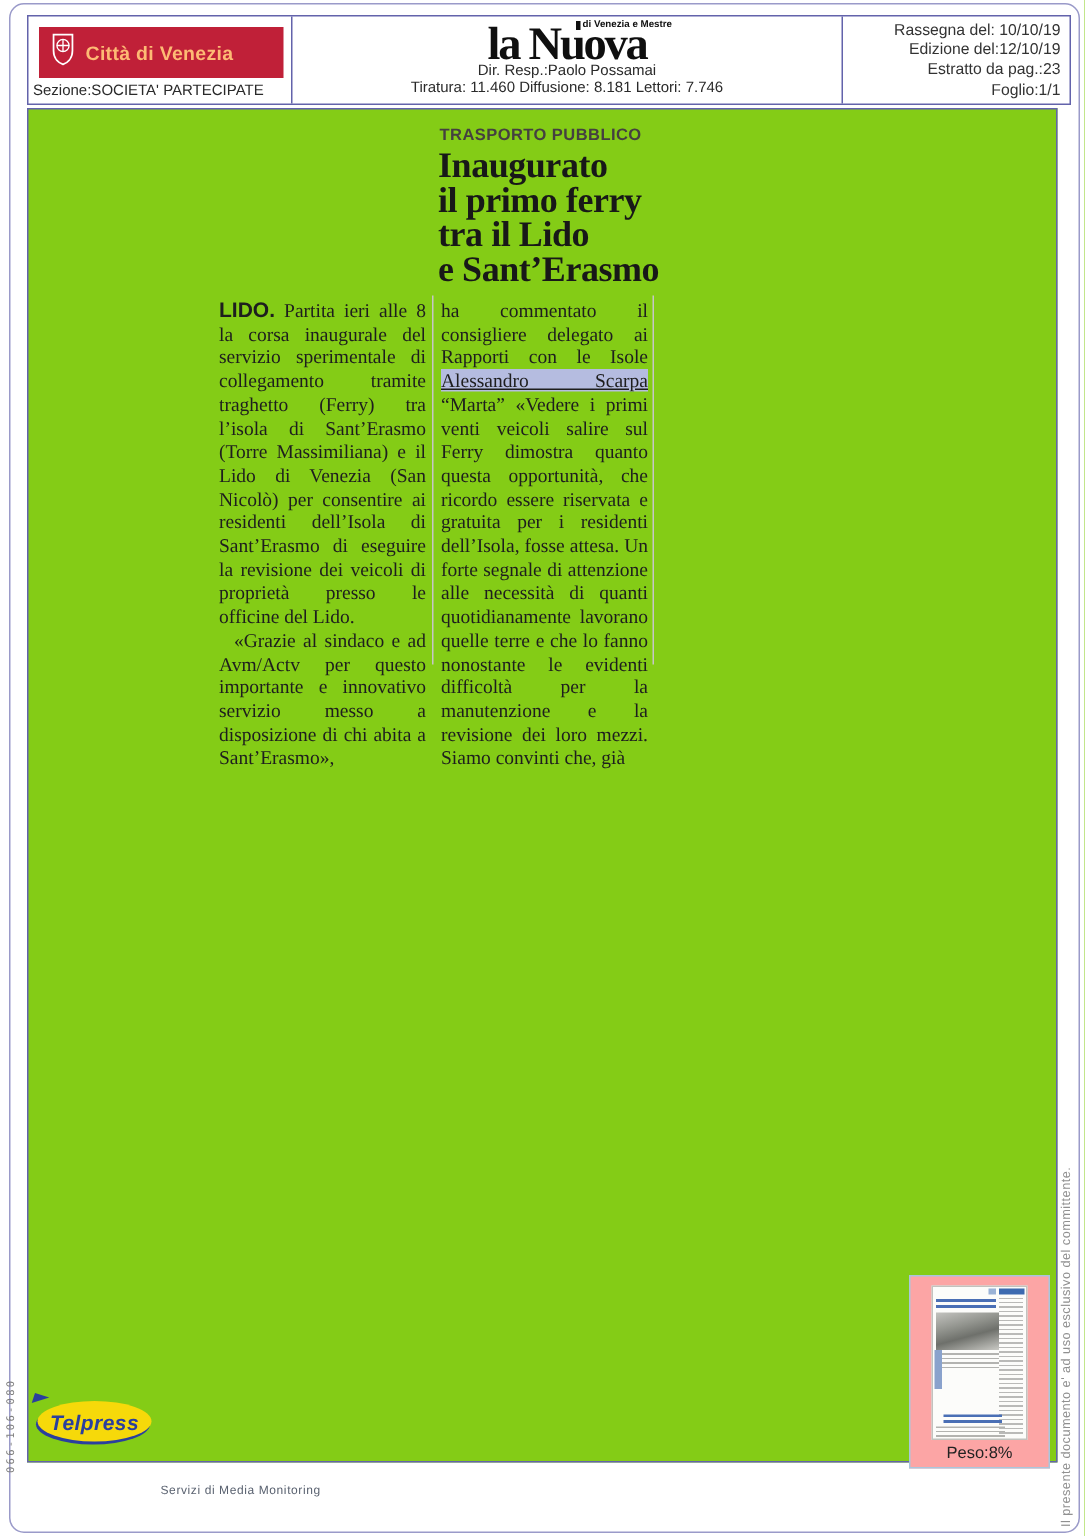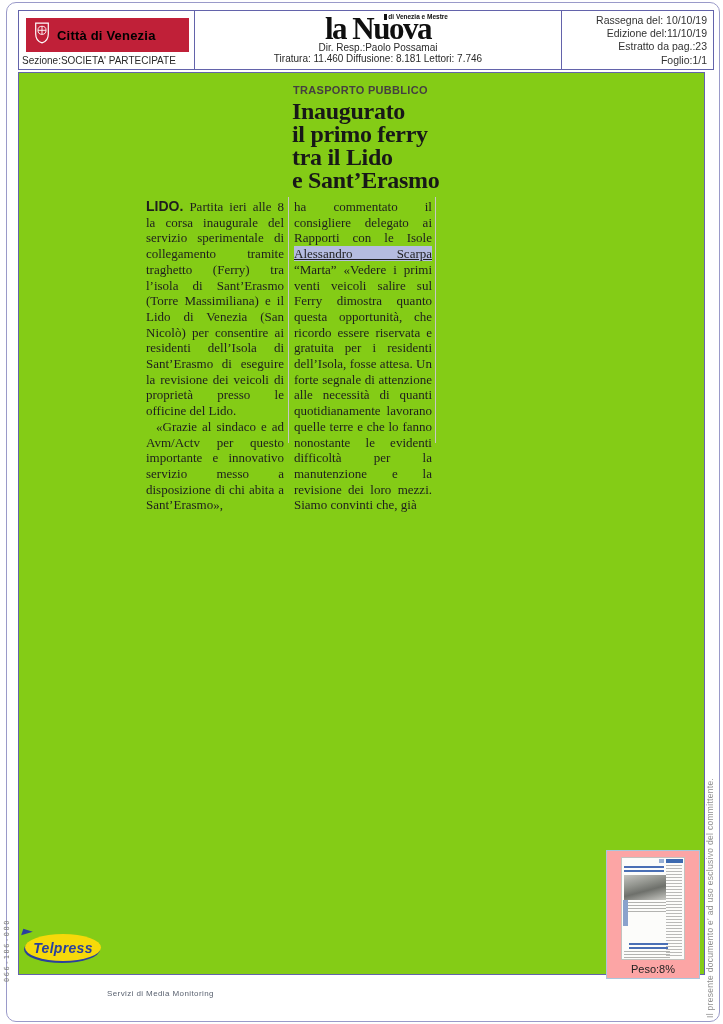--- a/index.html
+++ b/index.html
@@ -20,21 +20,21 @@
   }
   .header-divider{position:absolute;top:0;bottom:0;width:1px;background:#6363ab;}
   .hd-1{left:175px;} .hd-2{left:542px;}
   .muni-banner{
     position:absolute;left:7px;top:7px;width:163px;height:34px;
     background:#c02038;display:flex;align-items:center;gap:6px;padding-left:7px;
     box-sizing:border-box;
   }
   .muni-banner .crest{flex:0 0 auto;display:block;}
   .muni-banner .muni-label{
-    color:#000000;font-weight:bold;font-size:13px;letter-spacing:0.2px;white-space:nowrap;
+    color:#fdba74;font-weight:bold;font-size:13px;letter-spacing:0.2px;white-space:nowrap;
   }
   .section-label{
     position:absolute;left:3px;bottom:3px;font-size:10px;color:#2a2a2a;white-space:nowrap;
   }
   .masthead-cell{
     position:absolute;left:176px;width:366px;top:0;bottom:0;text-align:center;
   }
   .masthead-title-wrap{position:relative;display:inline-block;margin-top:3px;}
   .masthead-title{
     font-family:"Liberation Serif",serif;font-weight:bold;font-size:31px;line-height:30px;
@@ -169,21 +169,21 @@
         <span class="edition-block"></span>
         <span>di Venezia e Mestre</span>
       </div>
     </div>
     <div class="masthead-director">Dir. Resp.:Paolo Possamai</div>
     <div class="masthead-circulation">Tiratura: 11.460 Diffusione: 8.181 Lettori: 7.746</div>
   </div>
 
   <div class="review-cell">
     <div>Rassegna del: 10/10/19</div>
-    <div>Edizione del:11/10/19</div>
+    <div>Edizione del:12/10/19</div>
     <div>Estratto da pag.:23</div>
     <div>Foglio:1/1</div>
   </div>
 </div>
 
 <div class="main-box">
   <div class="kicker">TRASPORTO PUBBLICO</div>
 
   <div class="headline">
     <div>Inaugurato</div>

